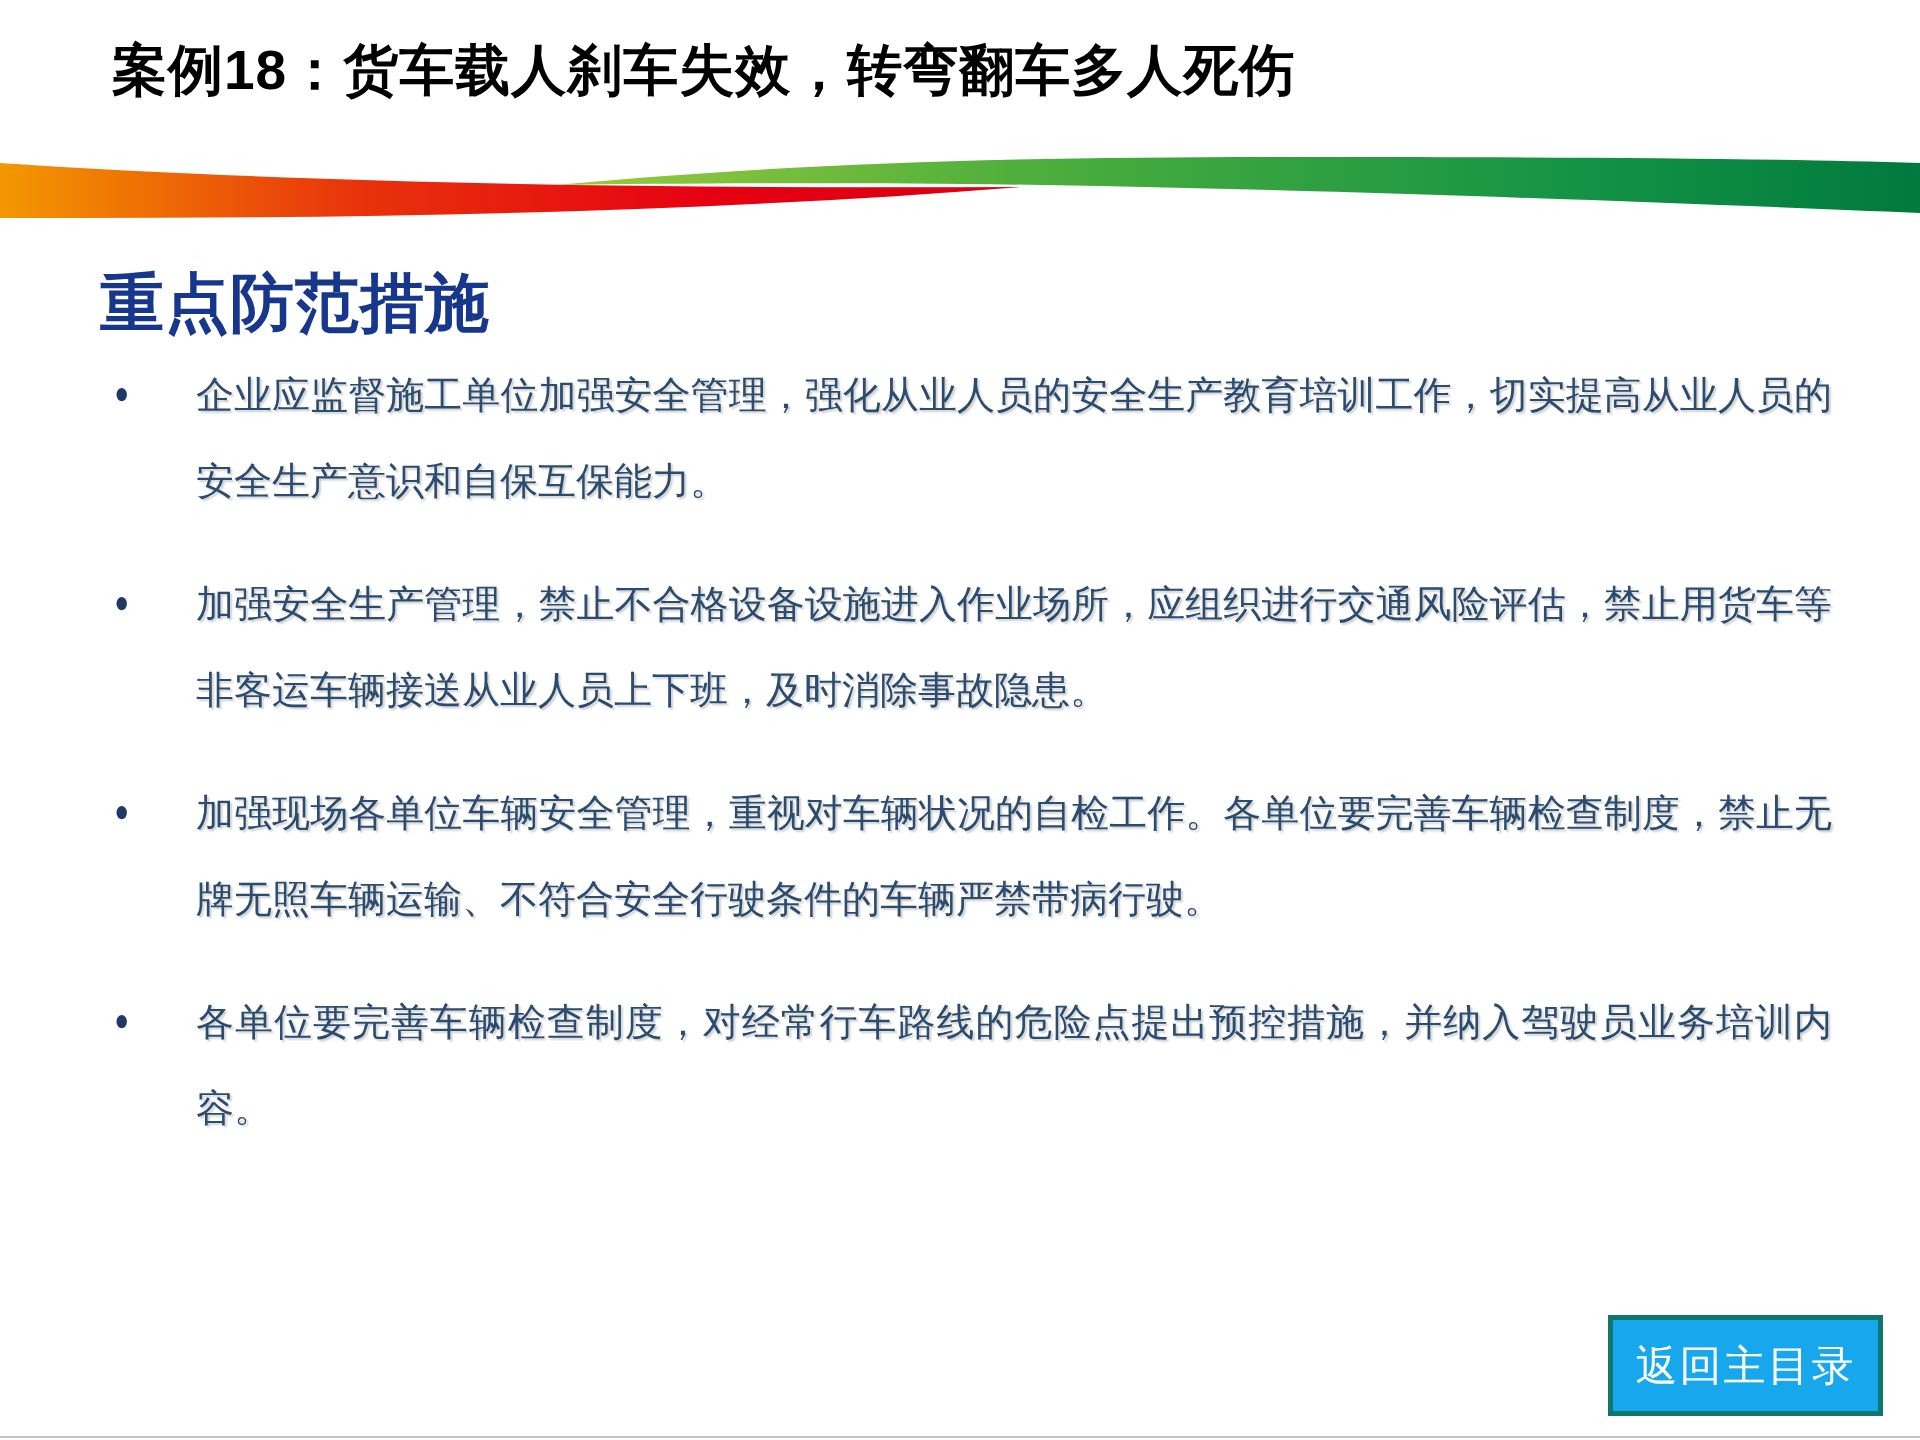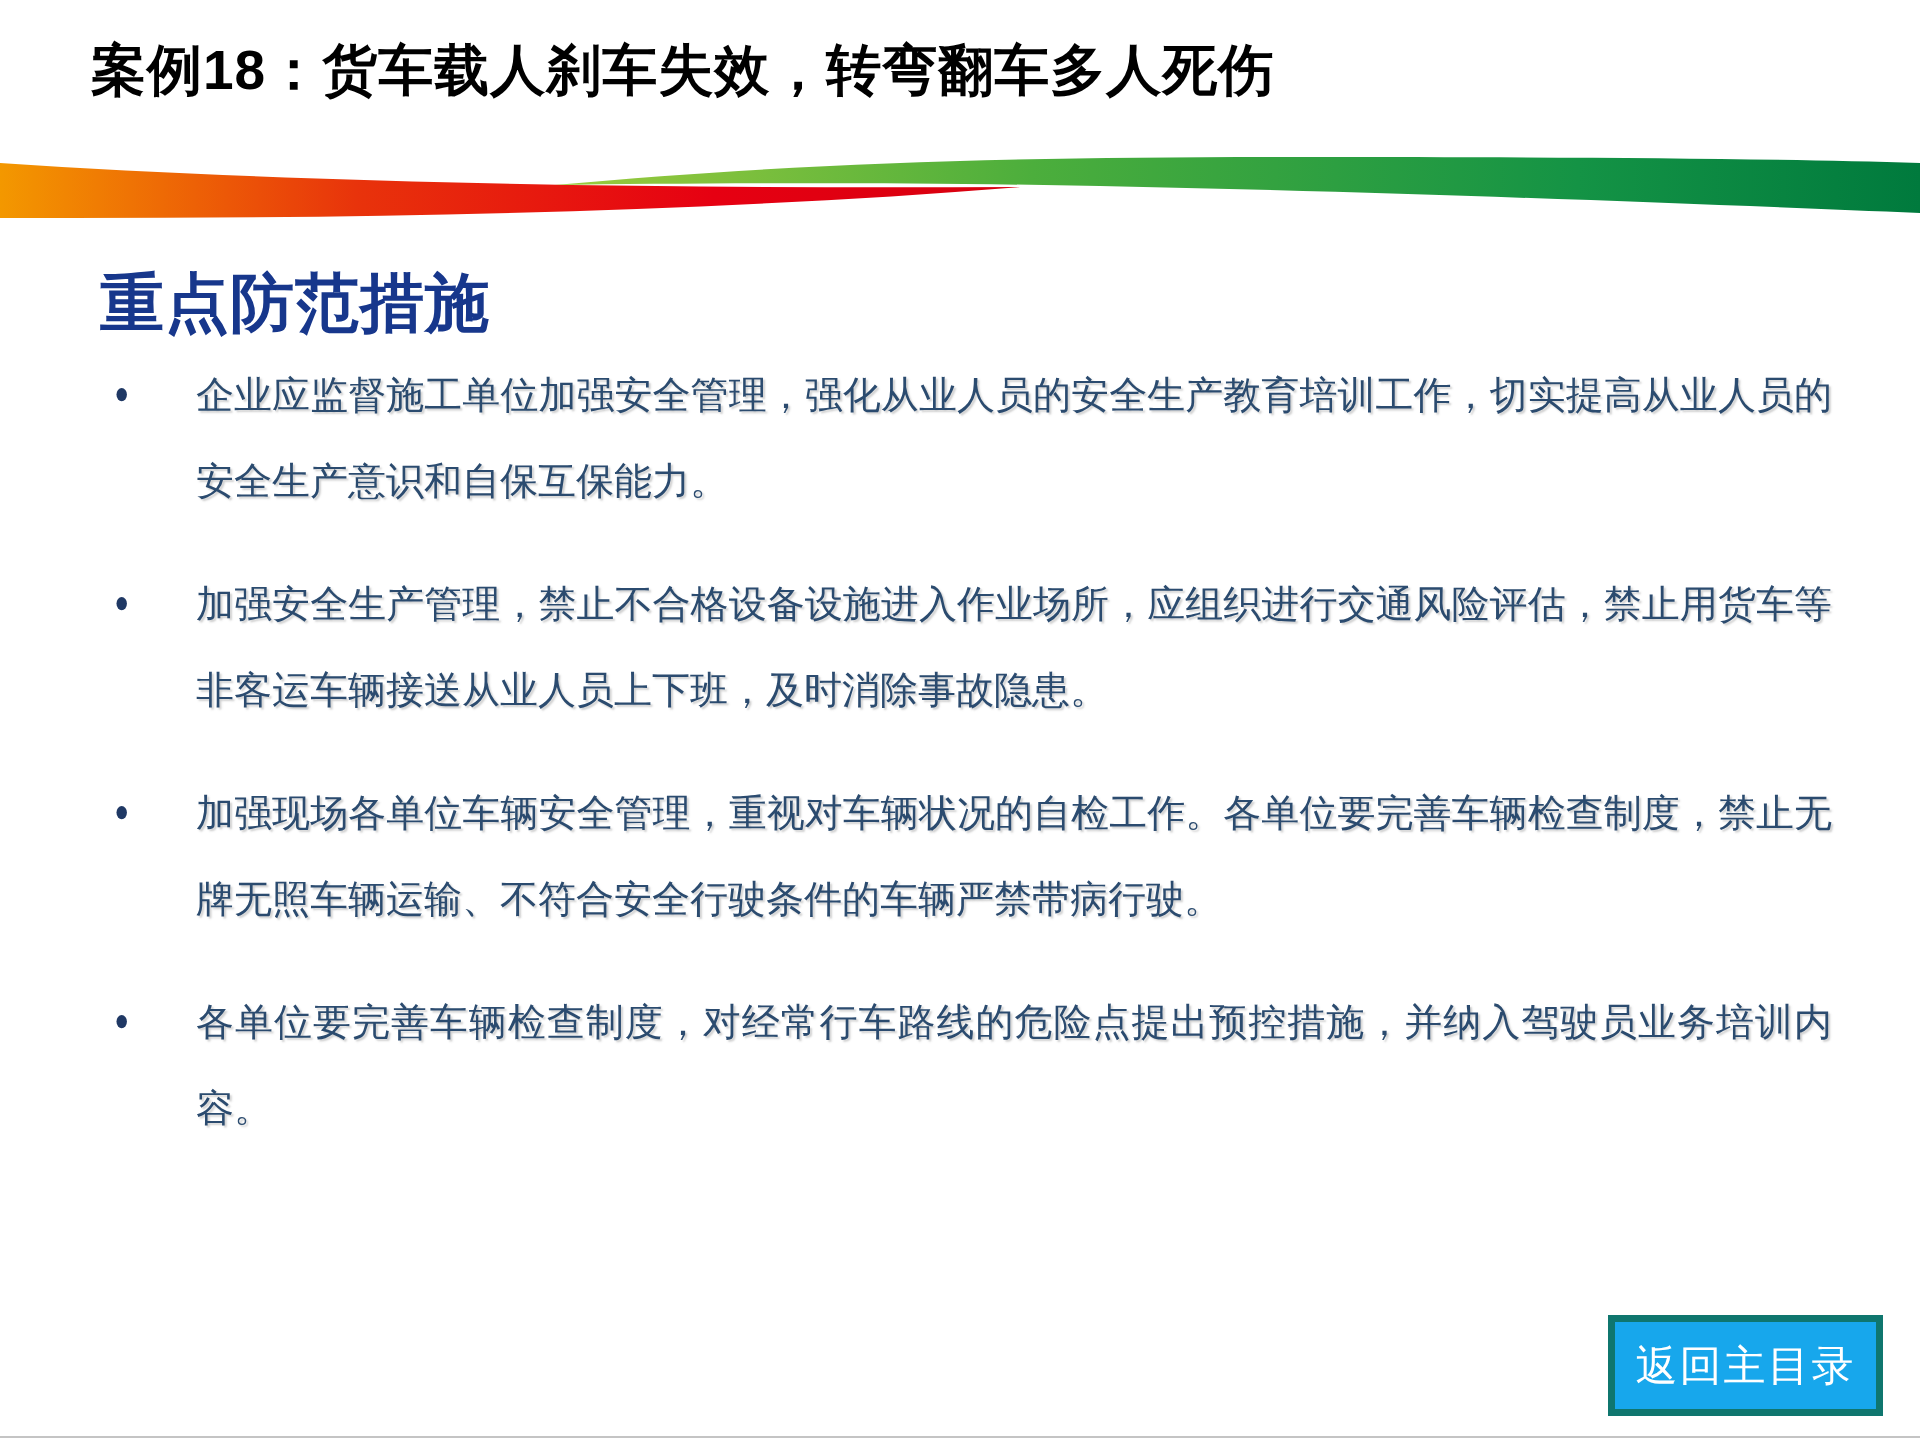--- a/index.html
+++ b/index.html
@@ -2,21 +2,21 @@
 <html><head>
 <meta charset="utf-8">
 <style>
   html,body{margin:0;padding:0;}
   body{
     width:1920px;height:1440px;position:relative;overflow:hidden;
     background:#ffffff;
     font-family:"Liberation Sans","DejaVu Sans",sans-serif;
   }
   .slide-title{
-    position:absolute;left:91px;top:34px;width:1760px;
+    position:absolute;left:112px;top:34px;width:1760px;
     font-size:55px;font-weight:bold;color:#000000;
     letter-spacing:1px;white-space:nowrap;
   }
   .ribbon{
     position:absolute;left:0;top:125px;width:1920px;height:115px;
   }
   .section-heading{
     position:absolute;left:100px;top:260px;
     font-size:64px;font-weight:bold;color:#17378C;
     letter-spacing:1px;
@@ -40,21 +40,21 @@
   .bullet-text{
     flex:1;
     font-size:38px;line-height:86px;
     text-align:justify;
     text-shadow:2px 2px 2px rgba(120,120,120,0.35);
   }
   .back-button{
     position:absolute;left:1608px;top:1315px;width:275px;height:101px;
     box-sizing:border-box;
     background:#17A7EC;
-    border:7px solid #0f766e;
+    border:5px solid #0f766e;
     display:flex;align-items:center;justify-content:center;
     font-family:"Liberation Serif","DejaVu Serif",serif;
     font-size:42px;color:#FFFFFF;
     cursor:pointer;
     letter-spacing:2px;
   }
   .bottom-divider{
     position:absolute;left:0;top:1436px;width:1920px;height:2px;
     background:#c4c4c4;
   }

